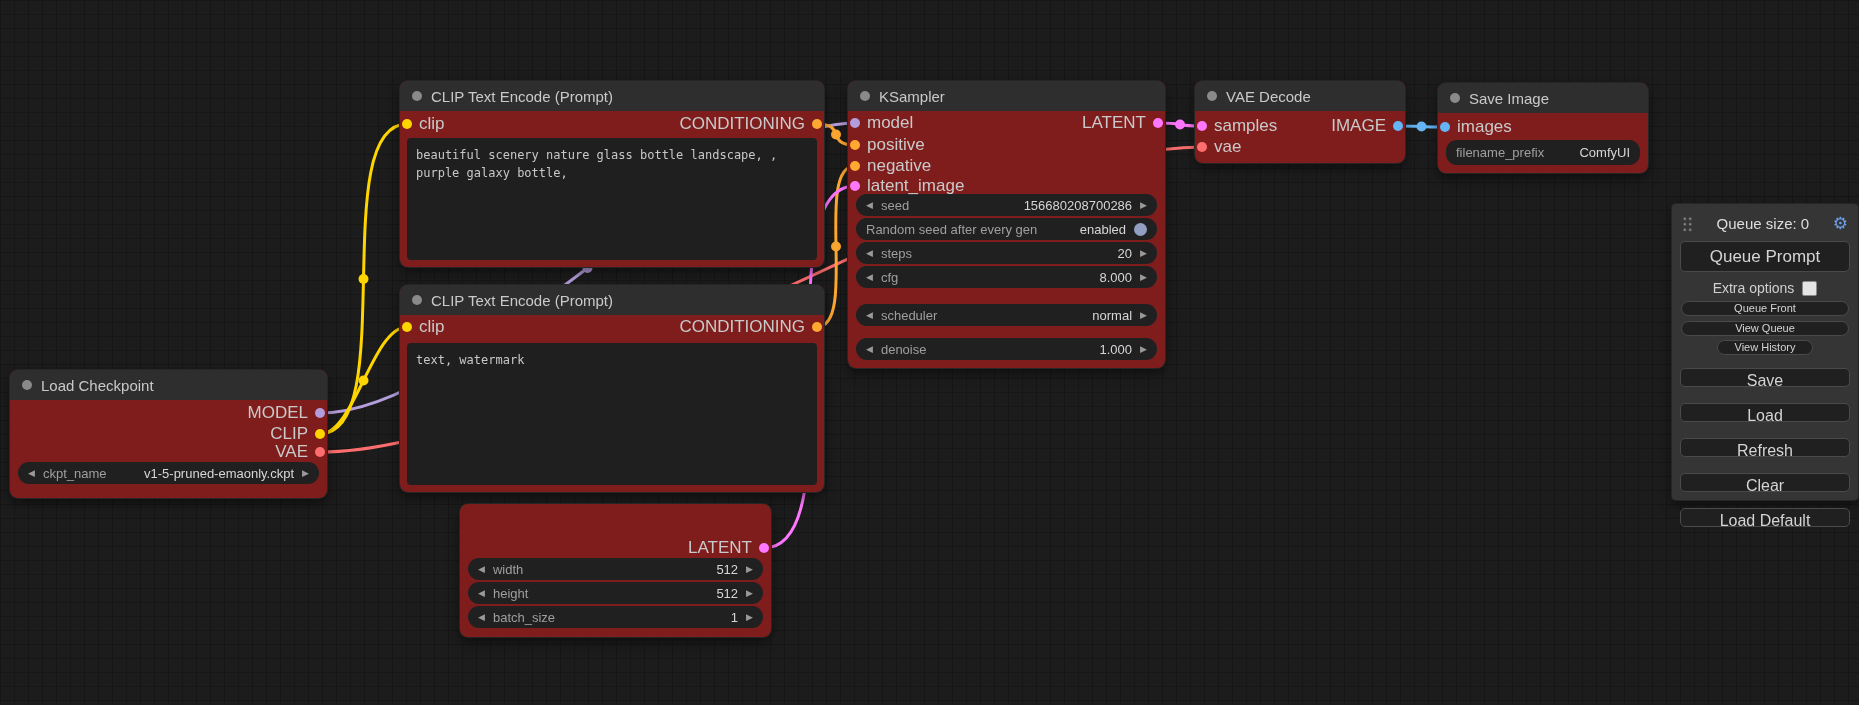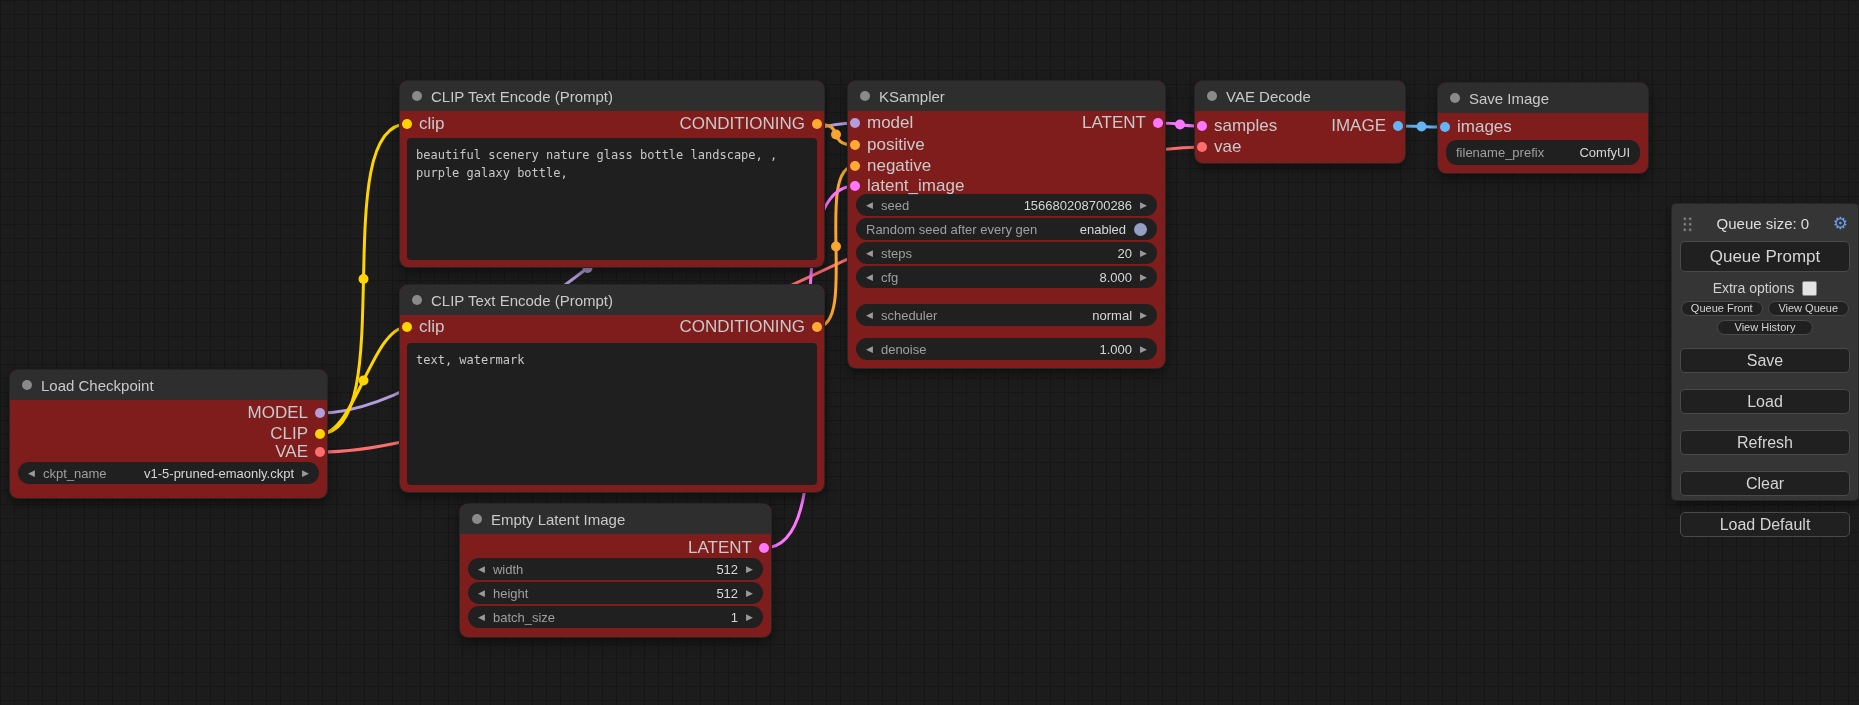--- a/index.html
+++ b/index.html
@@ -44,24 +44,24 @@
   .drag-handle{width:11px;height:16px;flex:none;
     background:radial-gradient(circle,#8a8a8a 1.3px,transparent 1.5px);background-size:5.5px 5.5px;}
   .queue-size{flex:1;text-align:center;font-size:15px;color:#dedede;}
   .gear{color:#6d9eeb;font-size:17px;flex:none;}
   .btn{display:block;background:#202020;border:1px solid #4a4a4a;border-radius:5px;
     color:#d4d4d4;text-align:center;box-sizing:border-box;cursor:pointer;}
   .btn-queue{margin:5px 8px 0;width:170px;height:31px;font-size:17px;line-height:29px;}
   .extra-row{display:flex;align-items:center;justify-content:center;gap:8px;
     margin:8px 0 5px;font-size:14px;color:#cfcfcf;}
   .checkbox{width:13px;height:13px;background:#e4e4e4;border:1px solid #8a8a8a;border-radius:2px;flex:none;}
-  .small-row{display:flex;gap:5px;margin:0 9px 4px;}
+  .small-row{display:flex;gap:5px;margin:0 9px 4px;flex-direction:column;}
   .btn-small{flex:1;height:15px;font-size:11px;line-height:13px;border-radius:8px;}
   .btn-history{margin:0 auto;width:96px;height:15px;font-size:11px;line-height:13px;border-radius:8px;}
-  .btn-big{margin:7px 8px 16px;width:170px;height:25px;font-size:16px;line-height:23px;}
+  .btn-big{margin:7px 8px 16px;width:170px;height:19px;font-size:16px;line-height:23px;}
   .btn-big.first{margin-top:13px;}
 </style>
 </head>
 <body>
 
 <div id="graph-canvas"></div>
 
 <svg id="wires" width="1859" height="705">
     <path d="M 320 413 C 472.1358356864023 413 702.8641643135977 123 855 123" stroke="#b39ddb" stroke-width="3" fill="none"></path>
     <circle cx="587.5" cy="268" r="5" fill="#b39ddb"></circle>
@@ -134,24 +134,20 @@
     <span>clip</span>
   </div>
   <div class="port out" style="top:32px">
     <span>CONDITIONING</span>
     <span class="pdot c-cond"></span>
   </div>
   <div class="prompt-text" style="top:58px;bottom:7px">text, watermark</div>
 </div>
 
 <div class="node" style="left:460px;top:504px;width:311px;height:133px">
-  <div class="node-title">
-    <span class="title-dot"></span>
-    <span>Empty Latent Image</span>
-  </div>
   <div class="port out" style="top:34px">
     <span>LATENT</span>
     <span class="pdot c-latent"></span>
   </div>
   <div class="widget" style="top:54px">
     <span class="arrow arrow-l"></span>
     <span class="wname">width</span>
     <span class="wvalue">512</span>
     <span class="arrow arrow-r"></span>
   </div>

